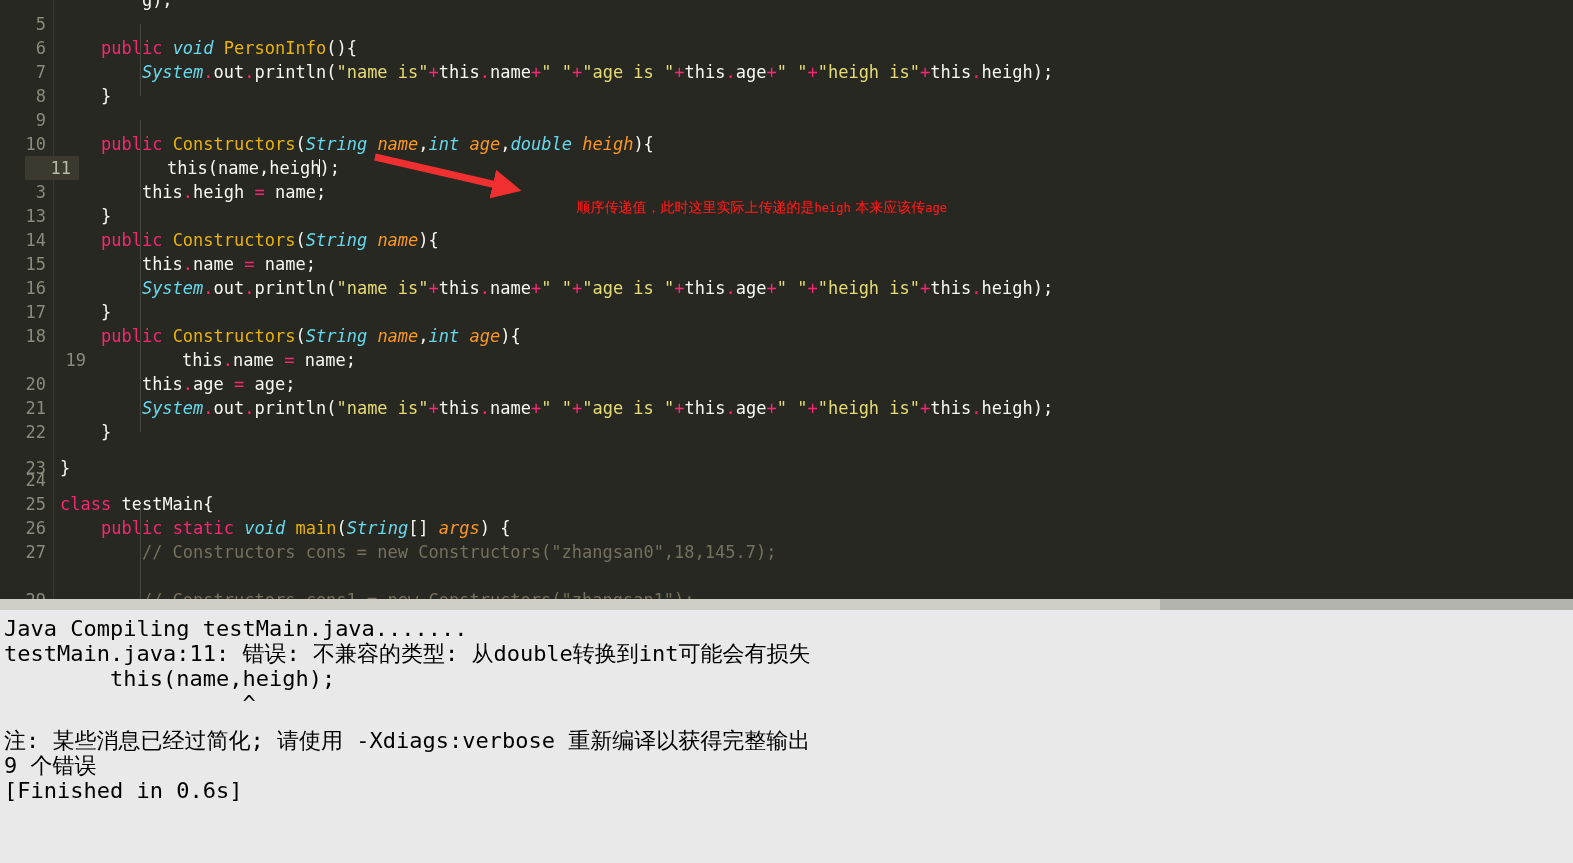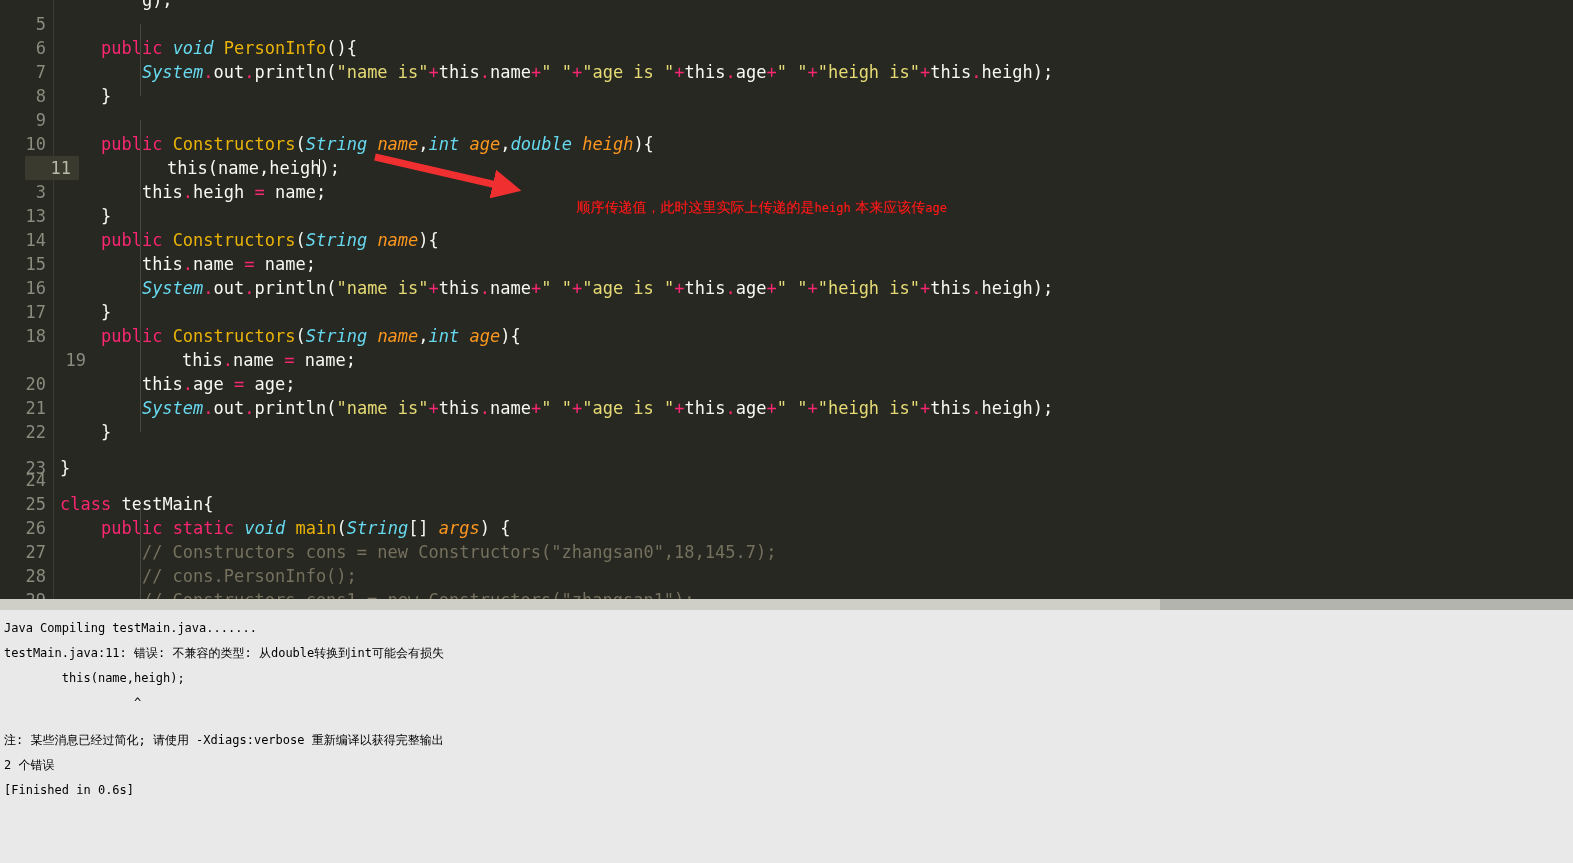--- a/index.html
+++ b/index.html
@@ -139,21 +139,21 @@
     background: #cfcfc8;
   }
 
   
   .console {
     width: 1573px;
     height: 253px;
     background: #e9e9e9;
     color: #000000;
     font-family: "DejaVu Sans Mono", monospace;
-    font-size: 12px;
+    font-size: 22px;
     line-height: 25px;
     padding: 6px 0 0 4px;
     box-sizing: border-box;
     overflow: hidden;
   }
   .console-line {
     white-space: pre;
     height: 25px;
     line-height: 25px;
   }
@@ -184,21 +184,20 @@
         <div class="code-line" style="position: absolute; left: 0px; top: 324px; width: 1573px;"><div class="gutter-num">18</div><div class="code-text"><span class="pln">    </span><span class="kw">public</span><span class="pln"> </span><span class="fn">Constructors</span><span class="pln">(</span><span class="typ">String</span><span class="pln"> </span><span class="prm">name</span><span class="pln">,</span><span class="typ">int</span><span class="pln"> </span><span class="prm">age</span><span class="pln">){</span></div></div>
         <div class="code-line" style="position: absolute; left: 0px; top: 348px; width: 1573px; margin-left: 40px;"><div class="gutter-num">19</div><div class="code-text"><span class="pln">        </span><span class="pln">this</span><span class="op">.</span><span class="pln">name </span><span class="op">=</span><span class="pln"> name;</span></div></div>
         <div class="code-line" style="position: absolute; left: 0px; top: 372px; width: 1573px;"><div class="gutter-num">20</div><div class="code-text"><span class="pln">        </span><span class="pln">this</span><span class="op">.</span><span class="pln">age </span><span class="op">=</span><span class="pln"> age;</span></div></div>
         <div class="code-line" style="position: absolute; left: 0px; top: 396px; width: 1573px;"><div class="gutter-num">21</div><div class="code-text"><span class="pln">        </span><span class="typ">System</span><span class="op">.</span><span class="pln">out</span><span class="op">.</span><span class="pln">println(</span><span class="str">"name is"</span><span class="op">+</span><span class="pln">this</span><span class="op">.</span><span class="pln">name</span><span class="op">+</span><span class="str">" "</span><span class="op">+</span><span class="str">"age is "</span><span class="op">+</span><span class="pln">this</span><span class="op">.</span><span class="pln">age</span><span class="op">+</span><span class="str">" "</span><span class="op">+</span><span class="str">"heigh is"</span><span class="op">+</span><span class="pln">this</span><span class="op">.</span><span class="pln">heigh);</span></div></div>
         <div class="code-line" style="position: absolute; left: 0px; top: 420px; width: 1573px;"><div class="gutter-num">22</div><div class="code-text"><span class="pln">    }</span></div></div>
         <div class="code-line" style="position: absolute; left: 0px; top: 444px; width: 1573px; margin-top: 12px;"><div class="gutter-num">23</div><div class="code-text"><span class="pln">}</span></div></div>
         <div class="code-line" style="position: absolute; left: 0px; top: 468px; width: 1573px;"><div class="gutter-num">24</div><div class="code-text"></div></div>
         <div class="code-line" style="position: absolute; left: 0px; top: 492px; width: 1573px;"><div class="gutter-num">25</div><div class="code-text"><span class="kw">class</span><span class="pln"> </span><span class="pln">testMain</span><span class="pln">{</span></div></div>
         <div class="code-line" style="position: absolute; left: 0px; top: 516px; width: 1573px;"><div class="gutter-num">26</div><div class="code-text"><span class="pln">    </span><span class="kw">public</span><span class="pln"> </span><span class="kw">static</span><span class="pln"> </span><span class="typ">void</span><span class="pln"> </span><span class="fn">main</span><span class="pln">(</span><span class="typ">String</span><span class="pln">[] </span><span class="prm">args</span><span class="pln">) {</span></div></div>
         <div class="code-line" style="position: absolute; left: 0px; top: 540px; width: 1573px;"><div class="gutter-num">27</div><div class="code-text"><span class="pln">        </span><span class="cmt">// Constructors cons = new Constructors("zhangsan0",18,145.7);</span></div></div>
-        <div class="code-line" style="position: absolute; left: 0px; top: 564px; width: 1573px;"><div class="gutter-num">28</div><div class="code-text"><span class="pln">        </span><span class="cmt">// cons.PersonInfo();</span></div></div>
         <div class="code-line" style="position: absolute; left: 0px; top: 588px; width: 1573px;"><div class="gutter-num">29</div><div class="code-text"><span class="pln">        </span><span class="cmt">// Constructors cons1 = new Constructors("zhangsan1");</span></div></div>
       </div>
 
     <div class="annotation-layer">
       <div class="indent-guide" style="left:107px; top:24px;  height:72px;"></div>
       <div class="indent-guide" style="left:107px; top:120px; height:96px;"></div>
       <div class="indent-guide" style="left:107px; top:216px; height:96px;"></div>
       <div class="indent-guide" style="left:107px; top:312px; height:120px;"></div>
       <div class="indent-guide" style="left:107px; top:504px; height:106px;"></div>
 
@@ -221,17 +220,17 @@
     </div>
   </div>
 
   <div class="console" id="console-pane">
       <div class="console-line">Java Compiling testMain.java.......</div>
       <div class="console-line">testMain.java:11: 错误: 不兼容的类型: 从double转换到int可能会有损失</div>
       <div class="console-line">        this(name,heigh);</div>
       <div class="console-line">                  ^</div>
       <div class="console-line blank">&nbsp;</div>
       <div class="console-line">注: 某些消息已经过简化; 请使用 -Xdiags:verbose 重新编译以获得完整输出</div>
-      <div class="console-line">2 个错误</div>
+      <div class="console-line">9 个错误</div>
       <div class="console-line">[Finished in 0.6s]</div>
     </div>
 
 </div>
 
 </body></html>

